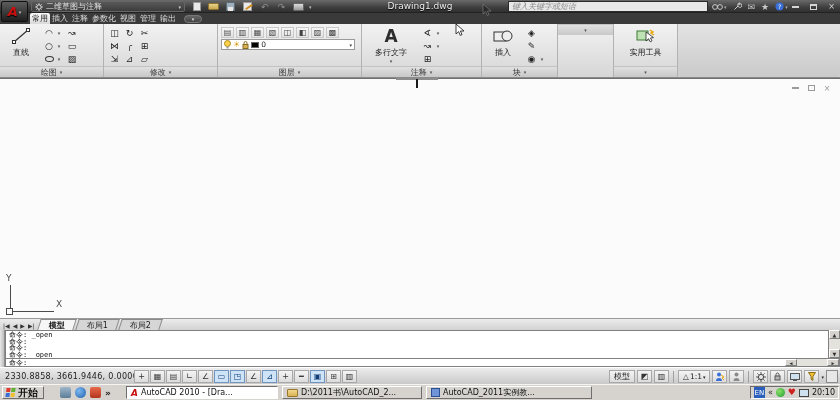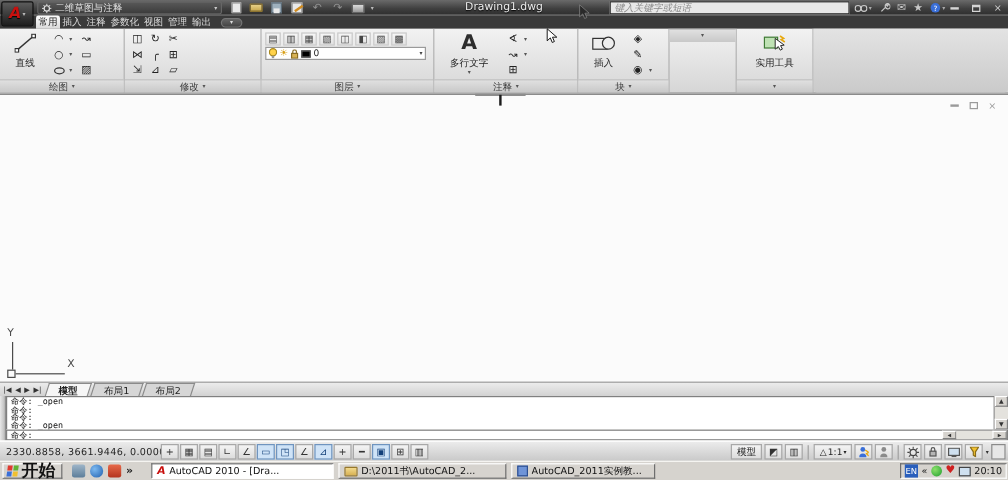--- a/index.html
+++ b/index.html
@@ -141,21 +141,21 @@
   .st-sep { width:1px; height:12px; background:#a0a0a0; margin:0 2px; }
   .st-scale { gap:1px; font-size:7.5px; }
   .cleanbox { width:12px; height:13px; border:1px solid #8a8a8a; background:#e7e7e7; }
 
   
   .taskbar { position:absolute; left:0; top:384px; width:840px; height:16px; background:#d6d3ce;
     border-top:1px solid #f5f4f1; }
   .raised { border:1px solid; border-color:#fff #6e6e6e #6e6e6e #fff; background:#d6d3ce; }
   .sunk { border:1px solid; border-color:#6e6e6e #fff #fff #6e6e6e; }
   .startbtn { position:absolute; left:2px; top:1px; height:13px; display:flex; align-items:center; gap:3px;
-    padding:0 5px 0 3px; font-weight:bold; font-size:14px; color:#111;text-align:center; }
+    padding:0 5px 0 3px; font-weight:bold; font-size:10px; color:#111;text-align:center; }
   .flag { width:9px; height:9px; display:grid; grid-template-columns:4px 4px; grid-template-rows:4px 4px; gap:1px;
     transform:skewX(-8deg); }
   .flag i:nth-child(1){background:#e03a2f;} .flag i:nth-child(2){background:#61b233;}
   .flag i:nth-child(3){background:#3a6fd8;} .flag i:nth-child(4){background:#f0c030;}
   .ql { position:absolute; left:60px; top:2px; display:flex; gap:4px; align-items:center; }
   .qlico { width:11px; height:11px; border-radius:2px; }
   .ql-chevron { font-size:9px; color:#222; font-weight:bold; }
   .taskbtns { position:absolute; left:126px; top:1px; display:flex; gap:4px; }
   .task { height:13px; display:flex; align-items:center; gap:3px; padding:0 4px; font-size:8px; color:#111;
     white-space:nowrap; overflow:hidden; }
@@ -583,21 +583,21 @@
     </div>
     <div class="taskbtns">
       <span class="task sunk active" style="width:152px">
         <span class="t-acad">A</span>
         <span class="lbl">AutoCAD 2010 - [Dra...</span>
       </span>
       <span class="task raised" style="width:140px">
         <span class="t-folder"></span>
         <span class="lbl">D:\2011书\AutoCAD_2...</span>
       </span>
-      <span class="task raised" style="width:120px">
+      <span class="task raised" style="width:166px">
         <span class="t-doc"></span>
         <span class="lbl">AutoCAD_2011实例教...</span>
       </span>
     </div>
     <div class="tray sunk">
       <span class="lang">EN</span>
       <span class="coll">«</span>
       <span class="dot-green"></span>
       <span class="heart">♥</span>
       <span class="mon"></span>

